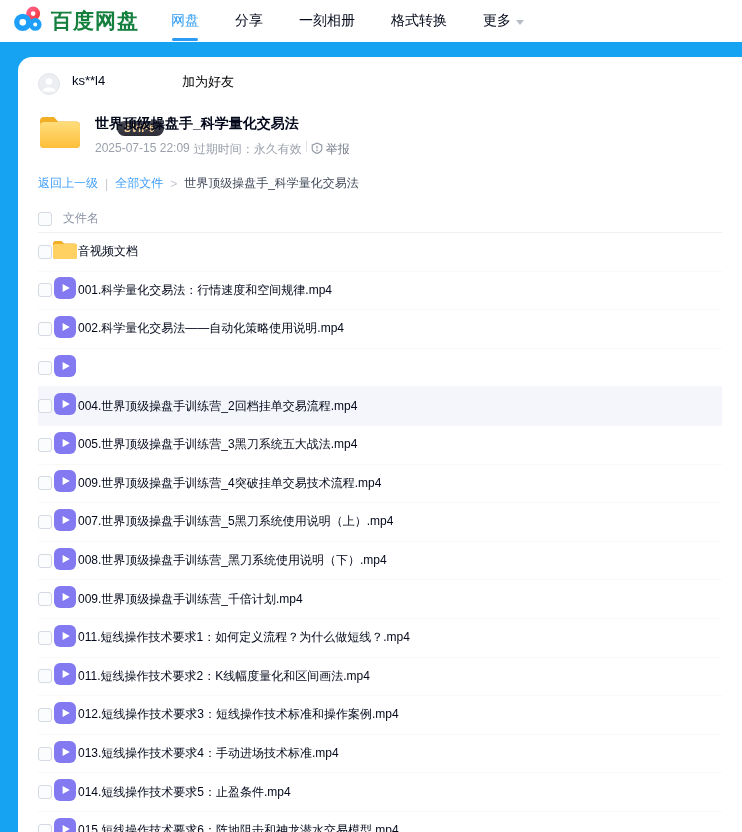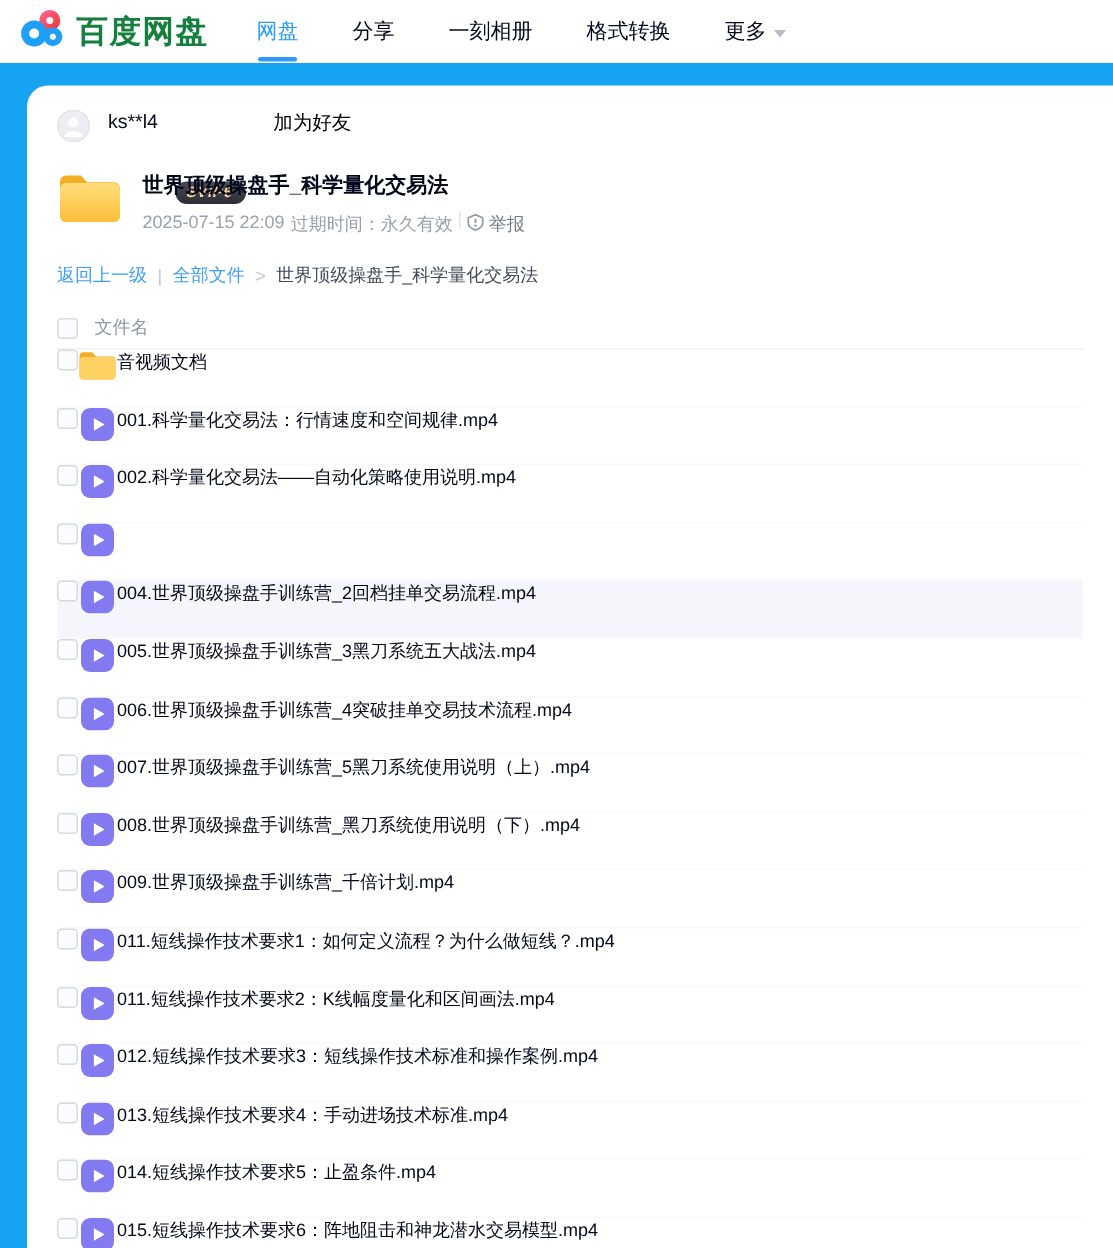--- a/index.html
+++ b/index.html
@@ -42,21 +42,21 @@
   .crumbs { display:flex; align-items:center; gap:7px; margin-top:17px; font-size:12px; }
   .crumb-link { color:#3e9df8; cursor:pointer; }
   .crumb-sep { color:#c3c7cf; }
   .crumb-cur { color:#424a5a; }
 
   
   .thead { display:flex; align-items:center; gap:11px; margin-top:13px; height:28px;
     border-bottom:1px solid #f0f1f4; font-size:12px; color:#8b93a6; }
   .cb { width:14px; height:14px; border:1px solid #d4d9e2; border-radius:3px; background:#fbfcfd; flex:0 0 auto; cursor:pointer; }
   .rows {}
-  .frow { display:flex; align-items:flex-start; gap:0; height:38.6px; border-bottom:1px solid #f8f9fb; cursor:pointer; }
+  .frow { display:flex; align-items:center; gap:0; height:38.6px; border-bottom:1px solid #f8f9fb; cursor:pointer; }
   .frow.hl { background:#f4f6fb; }
   .ficon { width:26px; display:flex; justify-content:center; align-items:center; flex:0 0 auto; }
   .fname { font-size:12px; color:#03081a; white-space:nowrap; }
 </style>
 </head>
 <body>
 
 <div class="topbar">
   <div class="logo">
     <span>
@@ -233,21 +233,21 @@
     <span class="cb"></span>
     <span class="ficon">
 
       <span>
         <svg width="22" height="22" viewBox="0 0 22 22">
           <rect width="22" height="22" rx="6" fill="#837af2"></rect>
           <path d="M8.6 6.9 L15.8 11 L8.6 15.1 Z" fill="#ffffff"></path>
         </svg>
       </span>
     </span>
-    <span class="fname">006.世界顶级操盘手训练营_4突破挂单交易技术流程.mp4</span>
+    <span class="fname">009.世界顶级操盘手训练营_4突破挂单交易技术流程.mp4</span>
   </div>
 
   <div class="frow">
     <span class="cb"></span>
     <span class="ficon">
 
       <span>
         <svg width="22" height="22" viewBox="0 0 22 22">
           <rect width="22" height="22" rx="6" fill="#837af2"></rect>
           <path d="M8.6 6.9 L15.8 11 L8.6 15.1 Z" fill="#ffffff"></path>

